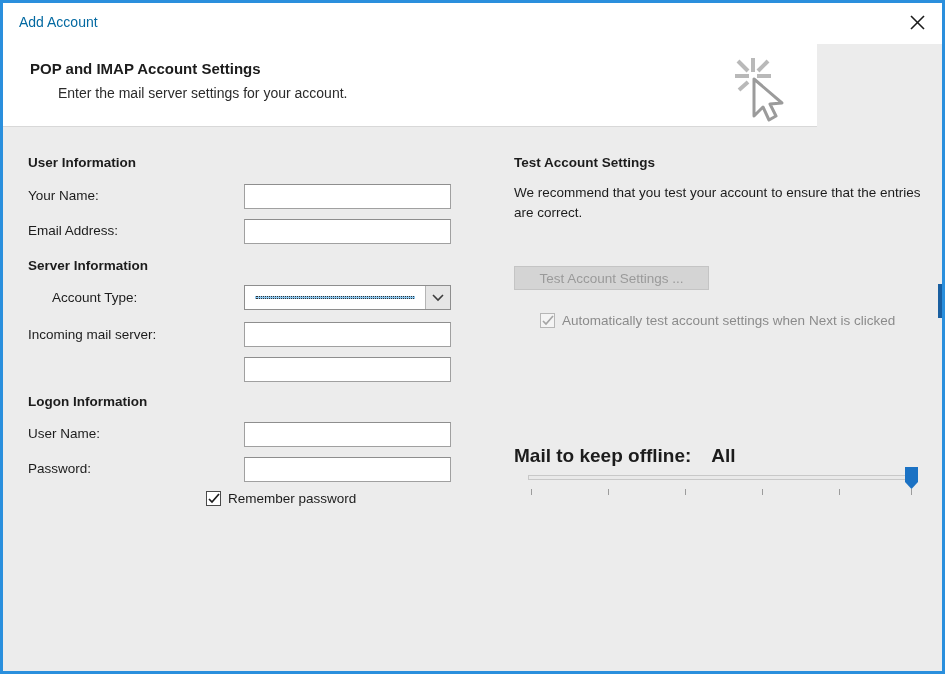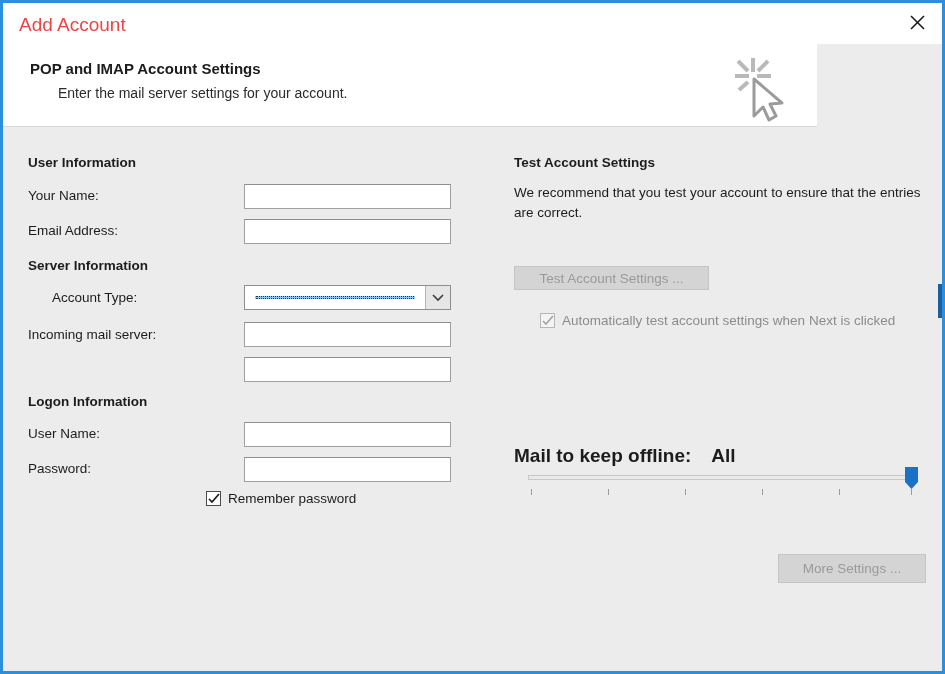--- a/index.html
+++ b/index.html
@@ -24,22 +24,22 @@
     position: absolute;
     left: 0; top: 0;
     width: 939px;
     height: 41px;
     background: #ffffff;
   }
   .title-text {
     position: absolute;
     left: 16px;
     top: 11px;
-    font-size: 19px;
-    color: #ef4444;
+    font-size: 14px;
+    color: #0369a1;
   }
   .close-btn {
     position: absolute;
     right: 6px;
     top: 4px;
     width: 38px;
     height: 30px;
     display: flex;
     align-items: center;
     justify-content: center;
@@ -350,19 +350,18 @@
         <div class="slider-tick" style="left:80px;"></div>
         <div class="slider-tick" style="left:157px;"></div>
         <div class="slider-tick" style="left:234px;"></div>
         <div class="slider-tick" style="left:311px;"></div>
         <div class="slider-tick" style="left:383px;"></div>
         <svg class="slider-thumb" style="left:377px;" viewBox="0 0 13 22">
           <path d="M0 0 H13 V15 L6.5 22 L0 15 Z" fill="#1b72c4"></path>
         </svg>
       </div>
 
-      <div class="btn disabled" style="left:275px; top:427px; width:148px; height:29px;">More Settings ...</div>
     </div>
 
   </div>
 
   <div class="edge-mark"></div>
 </div>
 
 </body></html>

